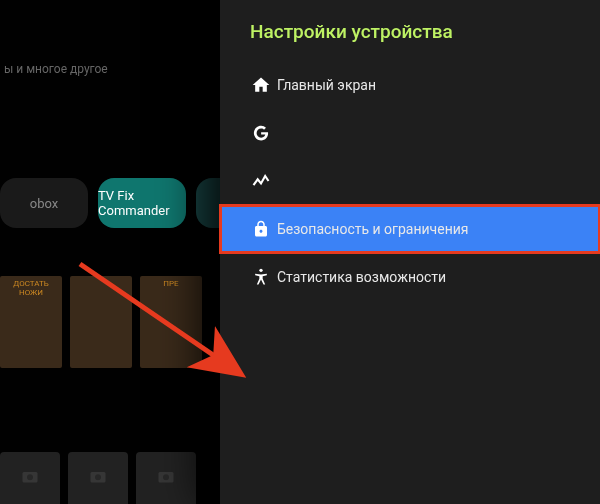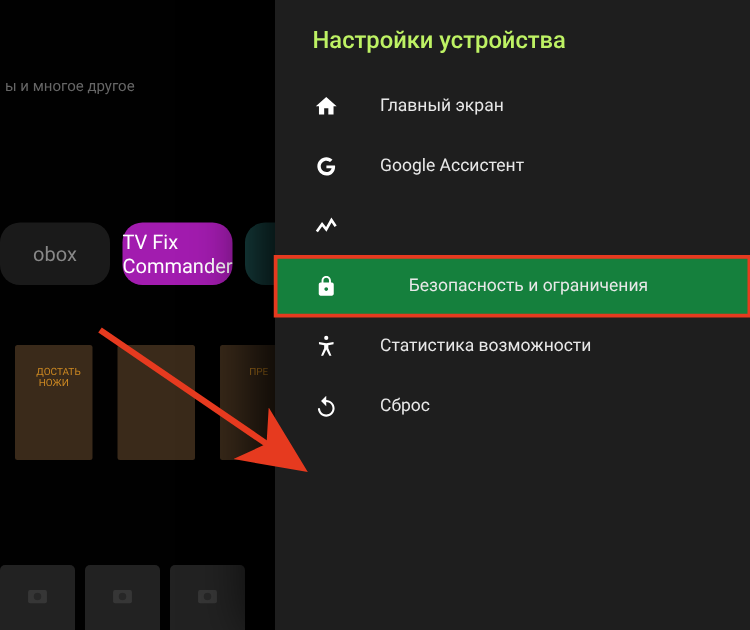--- a/index.html
+++ b/index.html
@@ -37,44 +37,43 @@
     gap: 10px;
   }
   .bg-app {
     width: 88px;
     height: 50px;
     background: #1a1a1a;
     border-radius: 16px;
     display: flex;
     align-items: center;
     justify-content: center;
-    font-size: 16px;
+    font-size: 13px;
     color: #888;
   }
-  .bg-app.orange { background: #a21caf; color: #fff; }
+  .bg-app.orange { background: #0f766e; color: #fff; }
   .bg-app.teal { background: #1a4a4a; color: #fff; font-weight: bold; }
 
   .bg-posters {
     position: absolute;
     left: 0;
     top: 276px;
     display: flex;
     gap: 8px;
   }
   .bg-poster {
     width: 62px;
     height: 92px;
     background: #3a2a1a;
     border-radius: 2px;
     font-size: 8px;
     color: #cc8822;
-    padding: 17px;
+    padding: 3px;
     text-align: center;
     overflow: hidden;
-    margin-left: 12px;
   }
 
   .bg-thumbs {
     position: absolute;
     left: 0;
     bottom: 0;
     display: flex;
     gap: 8px;
   }
   .bg-thumb {
@@ -108,41 +107,40 @@
 
   .menu-item {
     display: flex;
     align-items: center;
     height: 48px;
     padding-left: 30px;
     cursor: pointer;
     position: relative;
   }
   .menu-item.selected {
-    background: #15803d;
-    gap: 23px;
+    background: #3b82f6;
   }
   .menu-item.highlighted {
     outline: 3px solid #e63a1f;
     outline-offset: -2px;
   }
 
   .menu-icon {
     width: 22px;
     height: 22px;
     display: flex;
     align-items: center;
     justify-content: center;
     color: #fff;
     flex-shrink: 0;
   }
   .menu-label {
     color: #e8e8e8;
     font-size: 14px;
-    margin-left: 32px;
+    margin-left: 5px;
     white-space: nowrap;
   }
 
   
   .arrow-svg {
     position: absolute;
     left: 70px;
     top: 254px;
     pointer-events: none;
     z-index: 10;
@@ -199,21 +197,20 @@
     </span>
     <span class="menu-label">Главный экран</span>
   </div>
 
   <div class="menu-item">
     <span class="menu-icon">
       <svg width="18" height="18" viewBox="0 0 24 24">
           <path fill="#fff" d="M21.35 11.1h-9.18v2.92h5.5c-.24 1.44-1.77 4.23-5.5 4.23-3.31 0-6.01-2.74-6.01-6.12s2.7-6.12 6.01-6.12c1.88 0 3.14.8 3.86 1.49l2.63-2.53C16.95 3.39 14.7 2.4 12.17 2.4 6.82 2.4 2.5 6.73 2.5 12.13s4.32 9.73 9.67 9.73c5.58 0 9.28-3.92 9.28-9.44 0-.63-.07-1.12-.1-1.32z"></path>
         </svg>
     </span>
-    <span class="menu-label">Google Ассистент</span>
   </div>
 
 
 
 
   <div class="menu-item">
     <span class="menu-icon">
       <svg width="20" height="20" viewBox="0 0 24 24" fill="none" stroke="#fff" stroke-width="2.5">
           <path d="M3 17l5-7 4 5 5-9 4 6"></path>
         </svg>
@@ -232,28 +229,20 @@
   <div class="menu-item">
     <span class="menu-icon">
       <svg width="20" height="20" viewBox="0 0 24 24" fill="#fff">
           <circle cx="12" cy="4" r="2"></circle>
           <path d="M19 8l-7 1-7-1v2l5 1v3l-3 7h2l3-6 3 6h2l-3-7v-3l5-1z"></path>
         </svg>
     </span>
     <span class="menu-label">Статистика возможности</span>
   </div>
 
-  <div class="menu-item">
-    <span class="menu-icon">
-      <svg width="20" height="20" viewBox="0 0 24 24" fill="#fff">
-          <path d="M12 5V2L7 7l5 5V8c3.31 0 6 2.69 6 6s-2.69 6-6 6-6-2.69-6-6H4c0 4.42 3.58 8 8 8s8-3.58 8-8-3.58-8-8-8z"></path>
-        </svg>
-    </span>
-    <span class="menu-label">Сброс</span>
-  </div>
 </div>
 
 <svg class="arrow-svg" width="190" height="140">
   <defs>
     <marker id="ah" markerWidth="12" markerHeight="12" refX="9" refY="5" orient="auto">
       <path d="M0,0 L11,5 L0,10 L3,5 z" fill="#e63a1f"></path>
     </marker>
   </defs>
   <line x1="10" y1="10" x2="168" y2="118" stroke="#e63a1f" stroke-width="5" marker-end="url(#ah)"></line>
 </svg>

